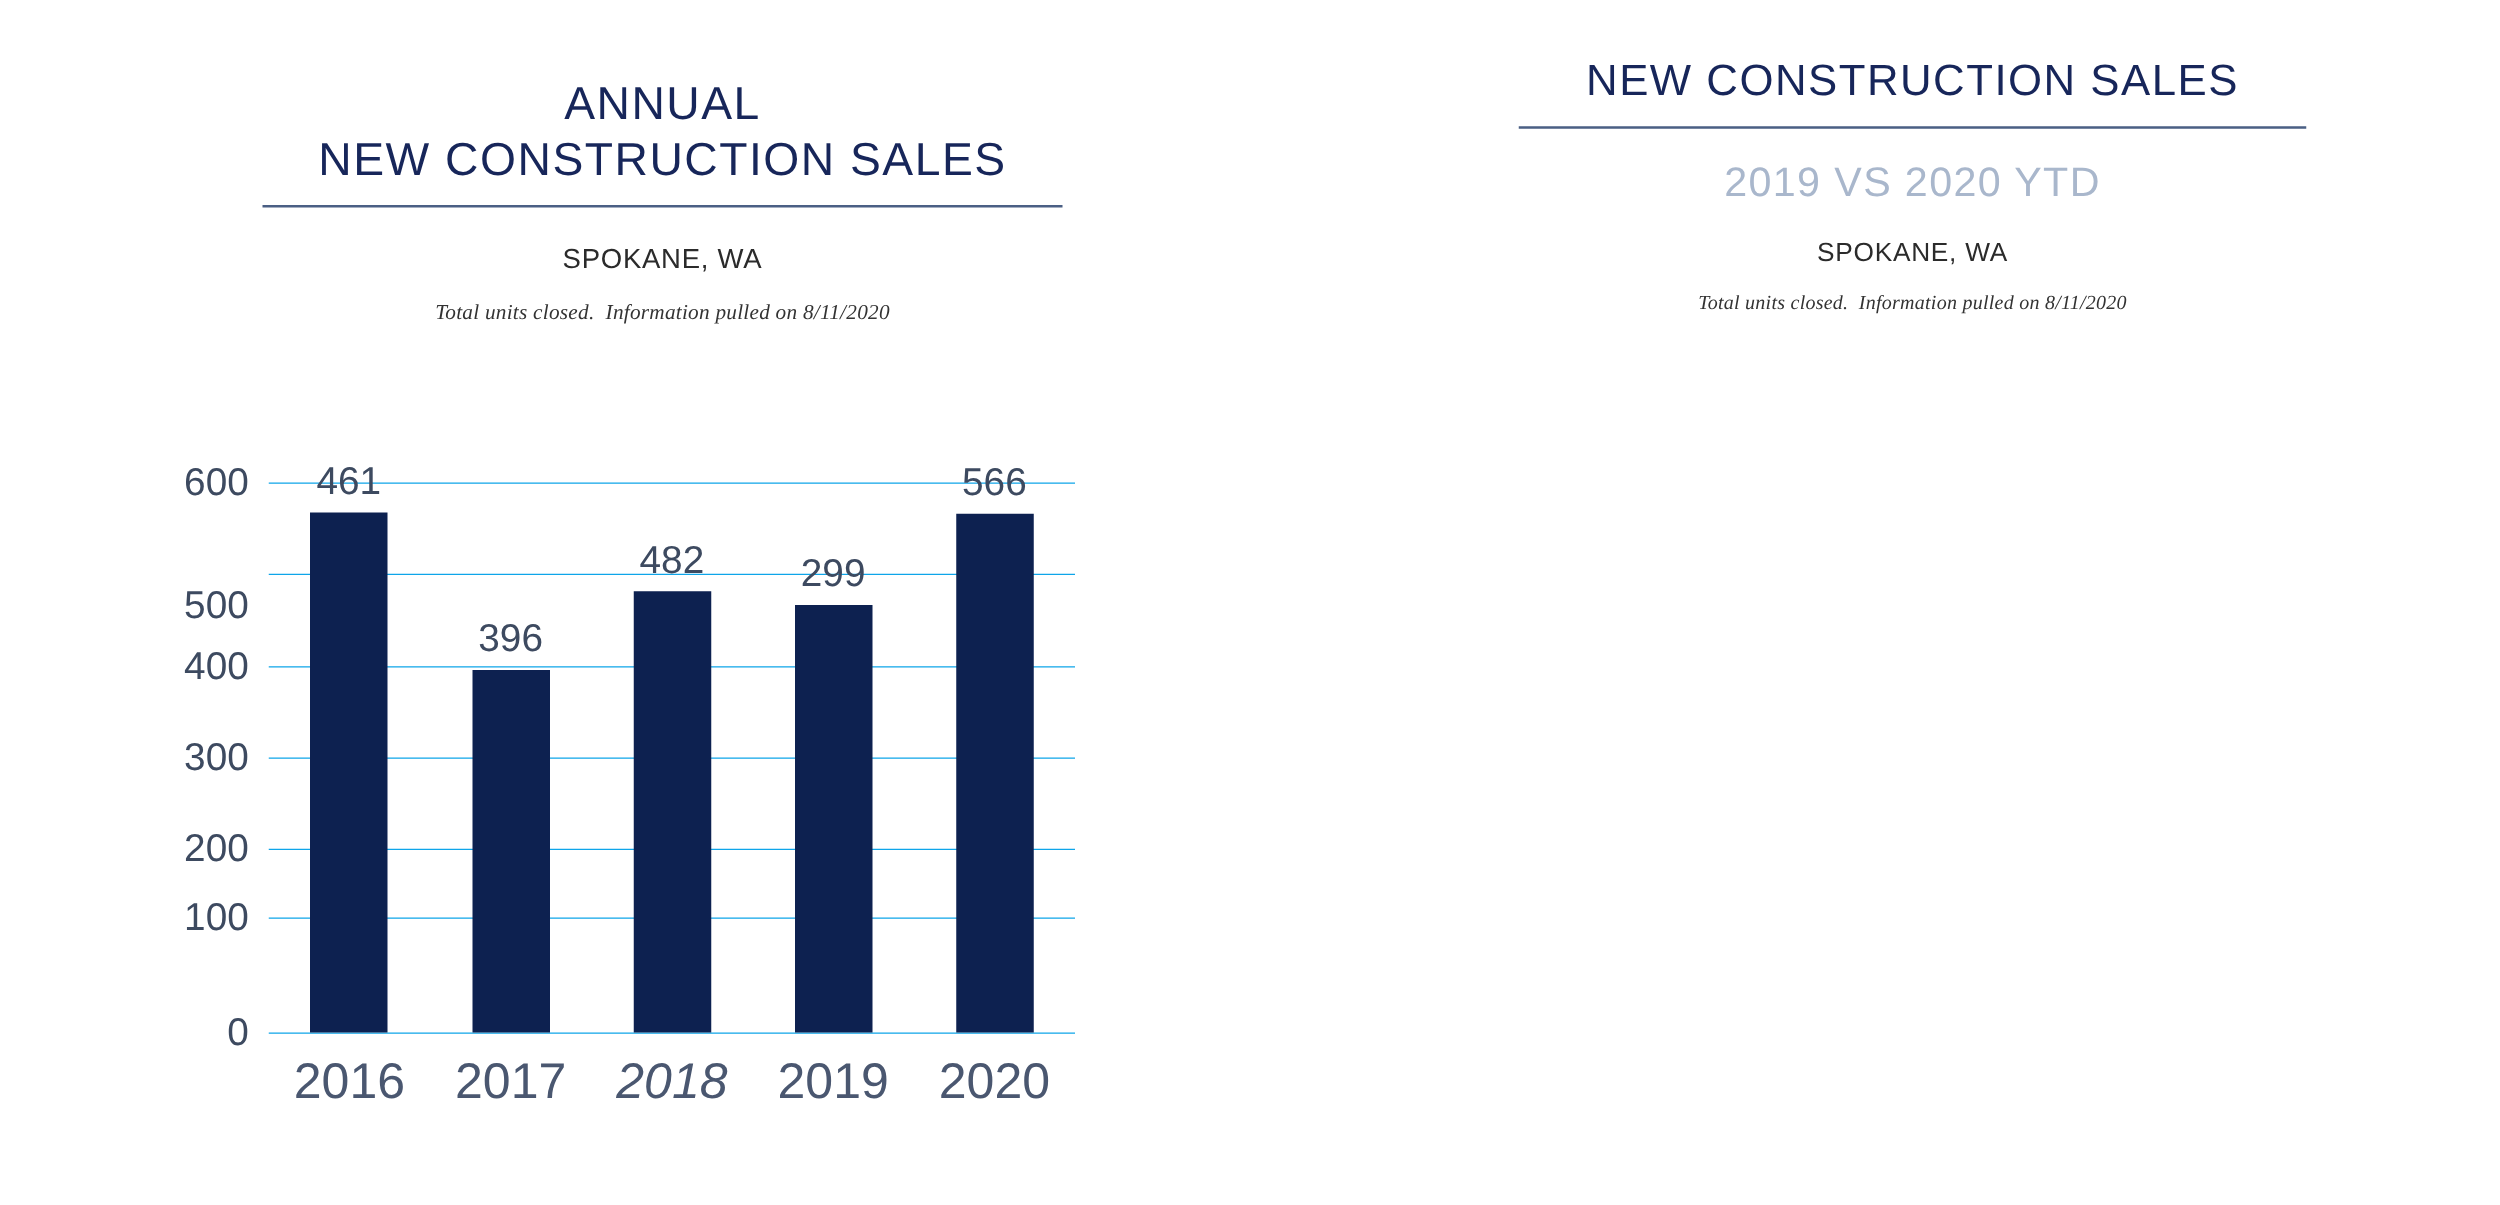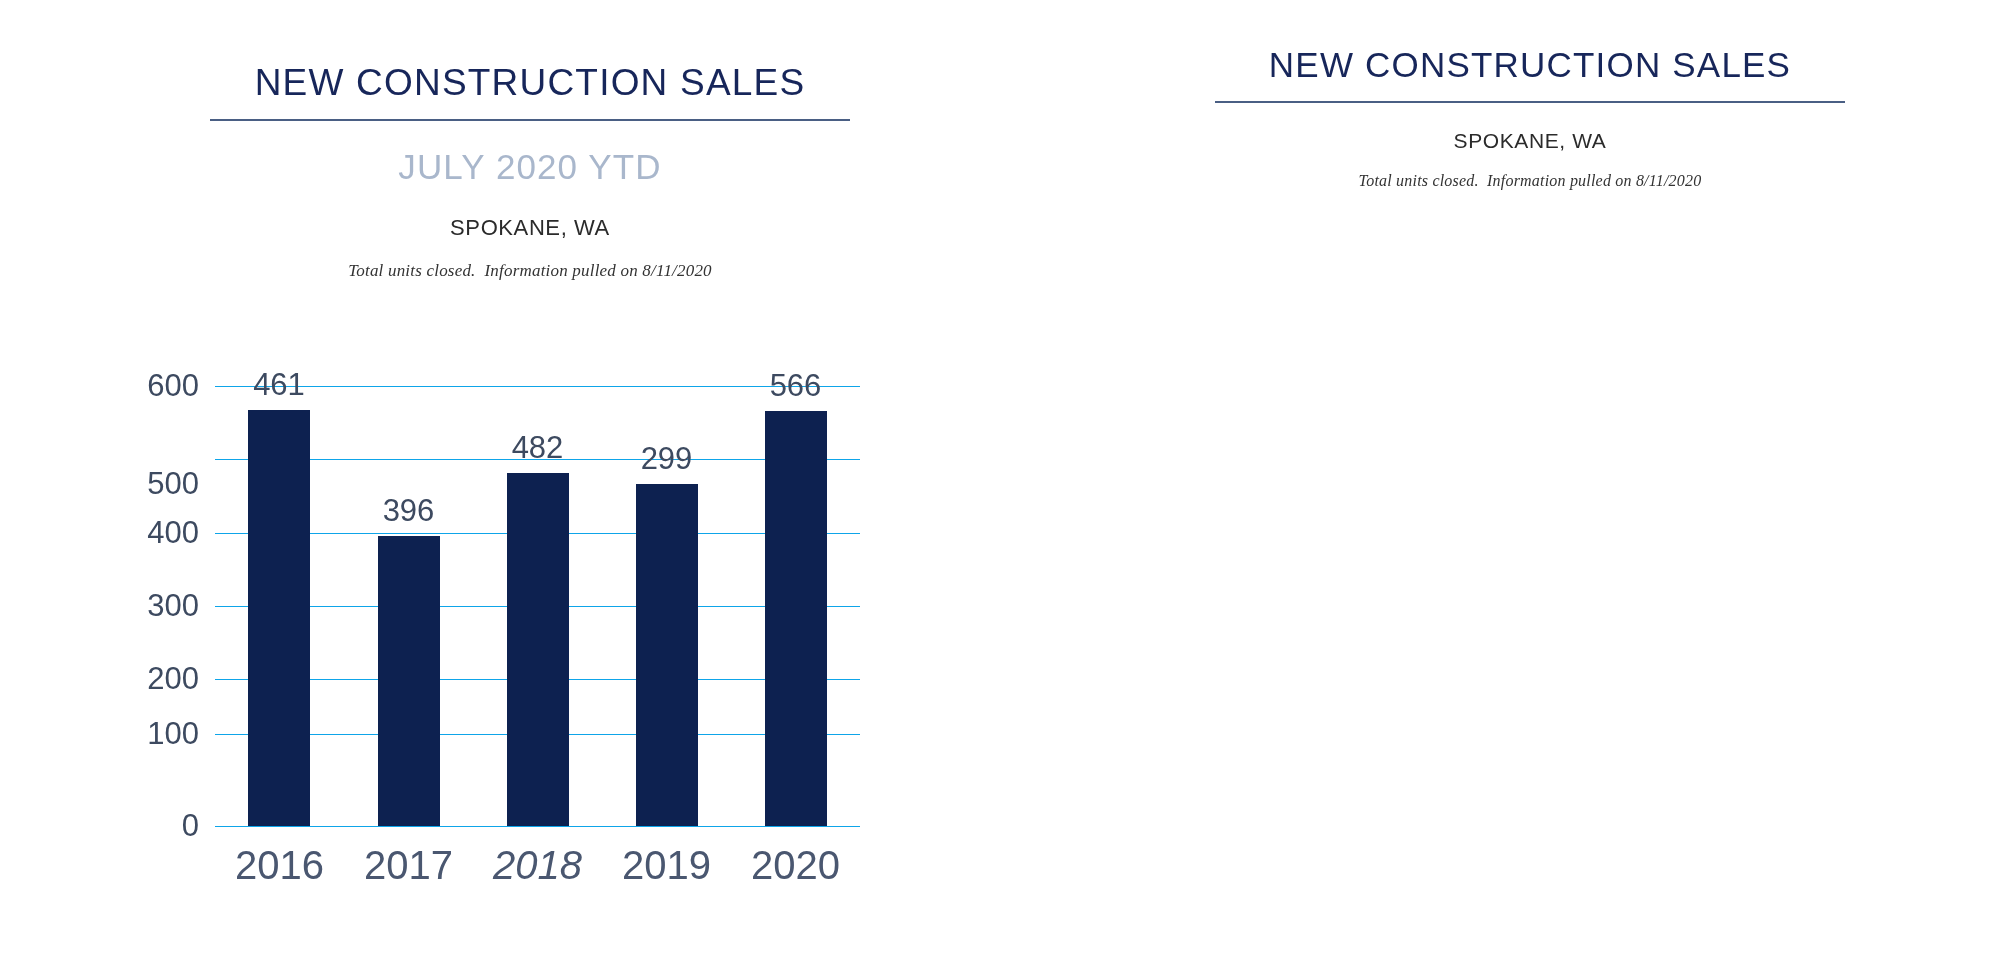--- a/index.html
+++ b/index.html
@@ -149,91 +149,92 @@
   }
 </style>
 </head>
 <body>
 
 <div class="page">
 
   <div class="panel panel-left">
 
     <div class="header">
-      <div class="title-line">NEW CONSTRUCTION SALES</div>
-      <div class="title-rule"></div>
-      <div class="subtitle">JULY 2020 YTD</div>
-      <div class="location">SPOKANE, WA</div>
-      <div class="note">Total units closed.  Information pulled on 8/11/2020</div>
-    </div>
-
-    <div class="chart" id="chart-annual">
-      <div id="annual-grid">
-          <div class="gridline" style="top: 0px;">
-            <div class="ytick" style="top: 0px;">600</div>
-          </div>
-          <div class="gridline" style="top: 73.3333px;">
-            <div class="ytick" style="top: 0px; margin-top: 25px;">500</div>
-          </div>
-          <div class="gridline" style="top: 146.667px;">
-            <div class="ytick" style="top: 0px;">400</div>
-          </div>
-          <div class="gridline" style="top: 220px;">
-            <div class="ytick" style="top: 0px;">300</div>
-          </div>
-          <div class="gridline" style="top: 293.333px;">
-            <div class="ytick" style="top: 0px;">200</div>
-          </div>
-          <div class="gridline" style="top: 348px;">
-            <div class="ytick" style="top: 0px;">100</div>
-          </div>
-          <div class="gridline" style="top: 440px;">
-            <div class="ytick" style="top: 0px;">0</div>
-          </div>
-        </div>
-      <div id="annual-bars">
-          <div style="position: absolute; bottom: 0px; height: 100%; width: 129px; left: 0px;">
-            <div class="xtick">2016</div>
-          </div>
-          <div class="bar" style="height: 416px; left: 33px;">
-            <div class="bar-label">461</div>
-          </div>
-          <div style="position: absolute; bottom: 0px; height: 100%; width: 129px; left: 129px;">
-            <div class="xtick">2017</div>
-          </div>
-          <div class="bar" style="height: 290.4px; left: 162.5px;">
-            <div class="bar-label">396</div>
-          </div>
-          <div style="position: absolute; bottom: 0px; height: 100%; width: 129px; left: 258px; font-style: italic;">
-            <div class="xtick">2018</div>
-          </div>
-          <div class="bar" style="height: 353.467px; left: 291.5px;">
-            <div class="bar-label">482</div>
-          </div>
-          <div style="position: absolute; bottom: 0px; height: 100%; width: 129px; left: 387px;">
-            <div class="xtick">2019</div>
-          </div>
-          <div class="bar" style="height: 341.733px; left: 420.5px;">
-            <div class="bar-label">299</div>
-          </div>
-          <div style="position: absolute; bottom: 0px; height: 100%; width: 129px; left: 516px;">
-            <div class="xtick">2020</div>
-          </div>
-          <div class="bar" style="height: 415.067px; left: 549.5px;">
-            <div class="bar-label">566</div>
-          </div>
-        </div>
-    </div>
-
-  </div>
-
-  <div class="panel panel-right">
-
-    <div class="header">
+      <div class="title-line">ANNUAL</div>
       <div class="title-line">NEW CONSTRUCTION SALES</div>
       <div class="title-rule"></div>
       <div class="location">SPOKANE, WA</div>
       <div class="note">Total units closed.  Information pulled on 8/11/2020</div>
     </div>
 
+    <div class="chart" id="chart-annual">
+      <div id="annual-grid">
+          <div class="gridline" style="top: 0px;">
+            <div class="ytick" style="top: 0px;">600</div>
+          </div>
+          <div class="gridline" style="top: 73.3333px;">
+            <div class="ytick" style="top: 0px; margin-top: 25px;">500</div>
+          </div>
+          <div class="gridline" style="top: 146.667px;">
+            <div class="ytick" style="top: 0px;">400</div>
+          </div>
+          <div class="gridline" style="top: 220px;">
+            <div class="ytick" style="top: 0px;">300</div>
+          </div>
+          <div class="gridline" style="top: 293.333px;">
+            <div class="ytick" style="top: 0px;">200</div>
+          </div>
+          <div class="gridline" style="top: 348px;">
+            <div class="ytick" style="top: 0px;">100</div>
+          </div>
+          <div class="gridline" style="top: 440px;">
+            <div class="ytick" style="top: 0px;">0</div>
+          </div>
+        </div>
+      <div id="annual-bars">
+          <div style="position: absolute; bottom: 0px; height: 100%; width: 129px; left: 0px;">
+            <div class="xtick">2016</div>
+          </div>
+          <div class="bar" style="height: 416px; left: 33px;">
+            <div class="bar-label">461</div>
+          </div>
+          <div style="position: absolute; bottom: 0px; height: 100%; width: 129px; left: 129px;">
+            <div class="xtick">2017</div>
+          </div>
+          <div class="bar" style="height: 290.4px; left: 162.5px;">
+            <div class="bar-label">396</div>
+          </div>
+          <div style="position: absolute; bottom: 0px; height: 100%; width: 129px; left: 258px; font-style: italic;">
+            <div class="xtick">2018</div>
+          </div>
+          <div class="bar" style="height: 353.467px; left: 291.5px;">
+            <div class="bar-label">482</div>
+          </div>
+          <div style="position: absolute; bottom: 0px; height: 100%; width: 129px; left: 387px;">
+            <div class="xtick">2019</div>
+          </div>
+          <div class="bar" style="height: 341.733px; left: 420.5px;">
+            <div class="bar-label">299</div>
+          </div>
+          <div style="position: absolute; bottom: 0px; height: 100%; width: 129px; left: 516px;">
+            <div class="xtick">2020</div>
+          </div>
+          <div class="bar" style="height: 415.067px; left: 549.5px;">
+            <div class="bar-label">566</div>
+          </div>
+        </div>
+    </div>
+
   </div>
 
+  <div class="panel panel-right">
+
+    <div class="header">
+      <div class="title-line">NEW CONSTRUCTION SALES</div>
+      <div class="title-rule"></div>
+      <div class="subtitle">2019 VS 2020 YTD</div>
+      <div class="location">SPOKANE, WA</div>
+      <div class="note">Total units closed.  Information pulled on 8/11/2020</div>
+    </div>
+
+  </div>
+
 </div>
 
 </body></html>

